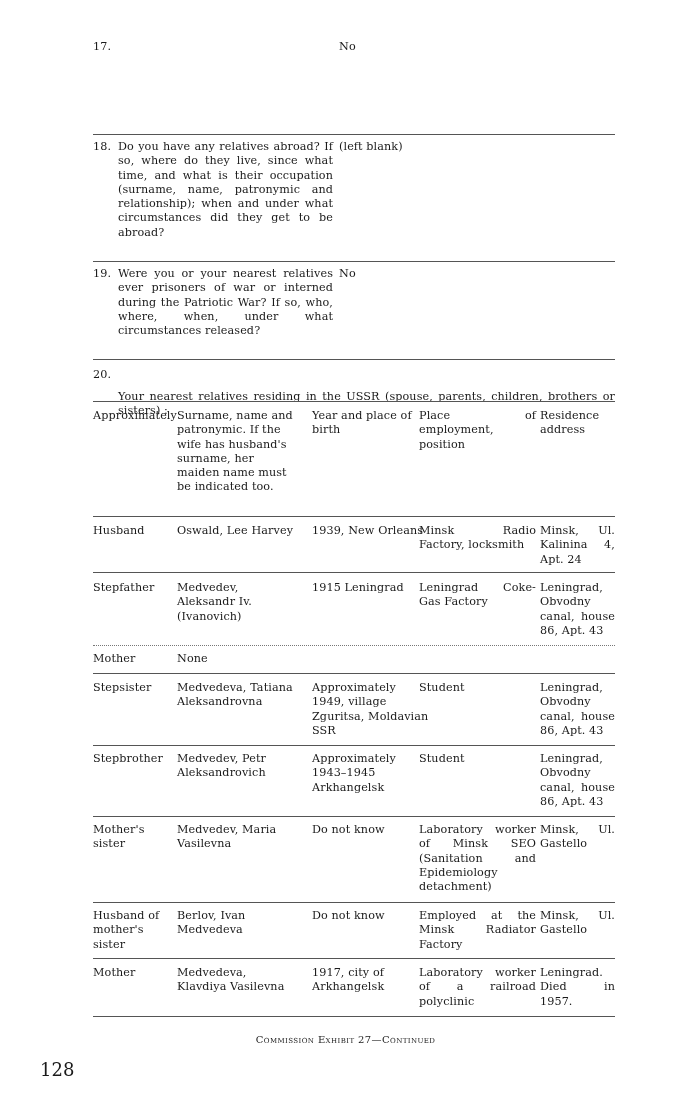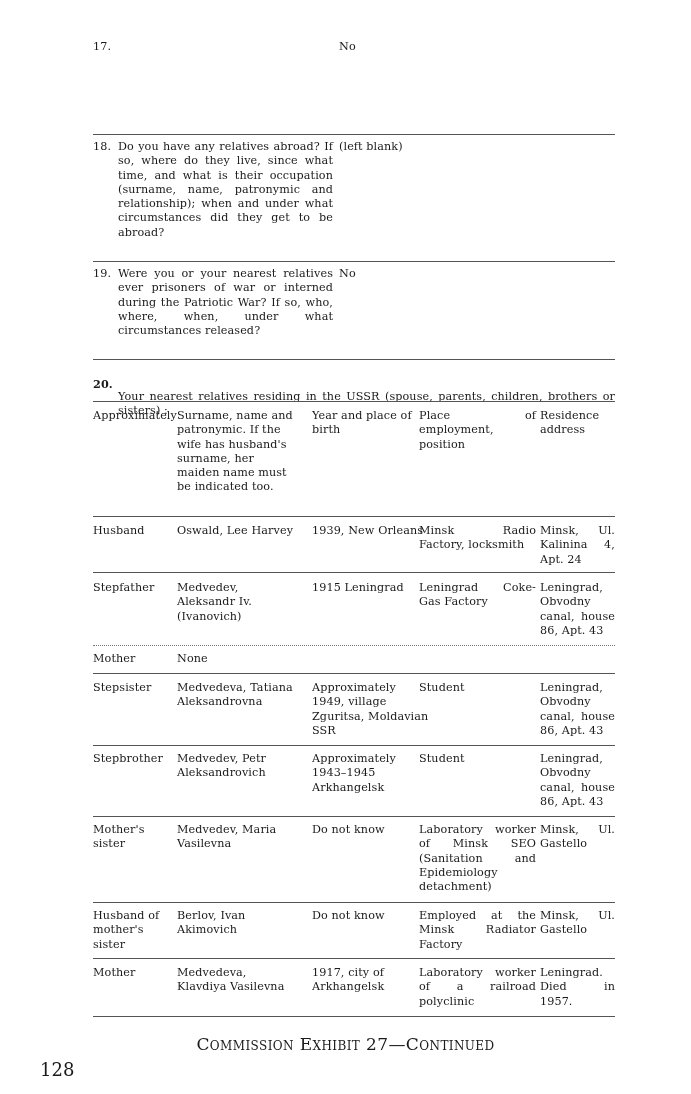--- a/index.html
+++ b/index.html
@@ -8,30 +8,30 @@
   .page { position: absolute; left: 0; top: 0; width: 549px; height: 1094px; }
   .txt { font-size: 11.2px; line-height: 14.3px; letter-spacing: 0.1px; }
   .q { position: absolute; left: 93px; width: 240px; text-align: justify; }
   .q .num { position: absolute; left: 0; top: 0; }
   .q .body { margin-left: 25px; text-align: justify; }
   .ans { position: absolute; left: 339px; }
   .rule { position: absolute; left: 93px; width: 522px; height: 0; border-top: 1px solid #555; }
   .rule.dotted { border-top: 1px dotted #777; }
   .q20 { position: absolute; left: 93px; width: 522px; text-align: justify; }
   .q20 .body { margin-left: 25px; margin-top: 24px; }
-  .q20 .num { position: absolute; left: 0; top: 11px; font-weight: bold; }
+  .q20 .num { position: absolute; left: 0; top: 2px; }
   .row { position: absolute; left: 93px; width: 522px; }
   .cell { position: absolute; top: 0; }
   .c0 { left: 0; width: 82px; }
   .c1 { left: 84px; width: 118px; }
   .c2 { left: 219px; width: 118px; }
   .c3 { left: 326px; width: 117px; text-align: justify; }
   .c4 { left: 447px; width: 75px; text-align: justify; }
   .caption { position: absolute; left: 0; width: 691px; top: 1034px; text-align: center;
-             font-size: 17px; letter-spacing: 0.4px; }
+             font-size: 10px; letter-spacing: 0.4px; }
   .sc { font-variant: small-caps; }
   .pagenum { position: absolute; left: 40px; top: 1059px; font-size: 18px; }
 </style>
 </head>
 <body>
 
 <div class="page">
 
   <div class="q txt" style="top:40px;">
     <span class="num">17.</span>
@@ -114,21 +114,21 @@
     <div class="cell c0">Mother's sister</div>
     <div class="cell c1">Medvedev, Maria Vasilevna</div>
     <div class="cell c2">Do not know</div>
     <div class="cell c3">Laboratory worker of Minsk SEO (Sanitation and Epidemiology detachment)</div>
     <div class="cell c4">Minsk, Ul. Gastello</div>
   </div>
   <div class="rule" style="top:902px;"></div>
 
   <div class="row txt" style="top:909px;">
     <div class="cell c0">Husband of mother's sister</div>
-    <div class="cell c1">Berlov, Ivan Akimovich</div>
+    <div class="cell c1">Berlov, Ivan Medvedeva</div>
     <div class="cell c2">Do not know</div>
     <div class="cell c3">Employed at the Minsk Radiator Factory</div>
     <div class="cell c4">Minsk, Ul. Gastello</div>
   </div>
   <div class="rule" style="top:958px;"></div>
 
   <div class="row txt" style="top:966px;">
     <div class="cell c0">Mother</div>
     <div class="cell c1">Medvedeva, Klavdiya Vasilevna</div>
     <div class="cell c2">1917, city of Arkhangelsk</div>

